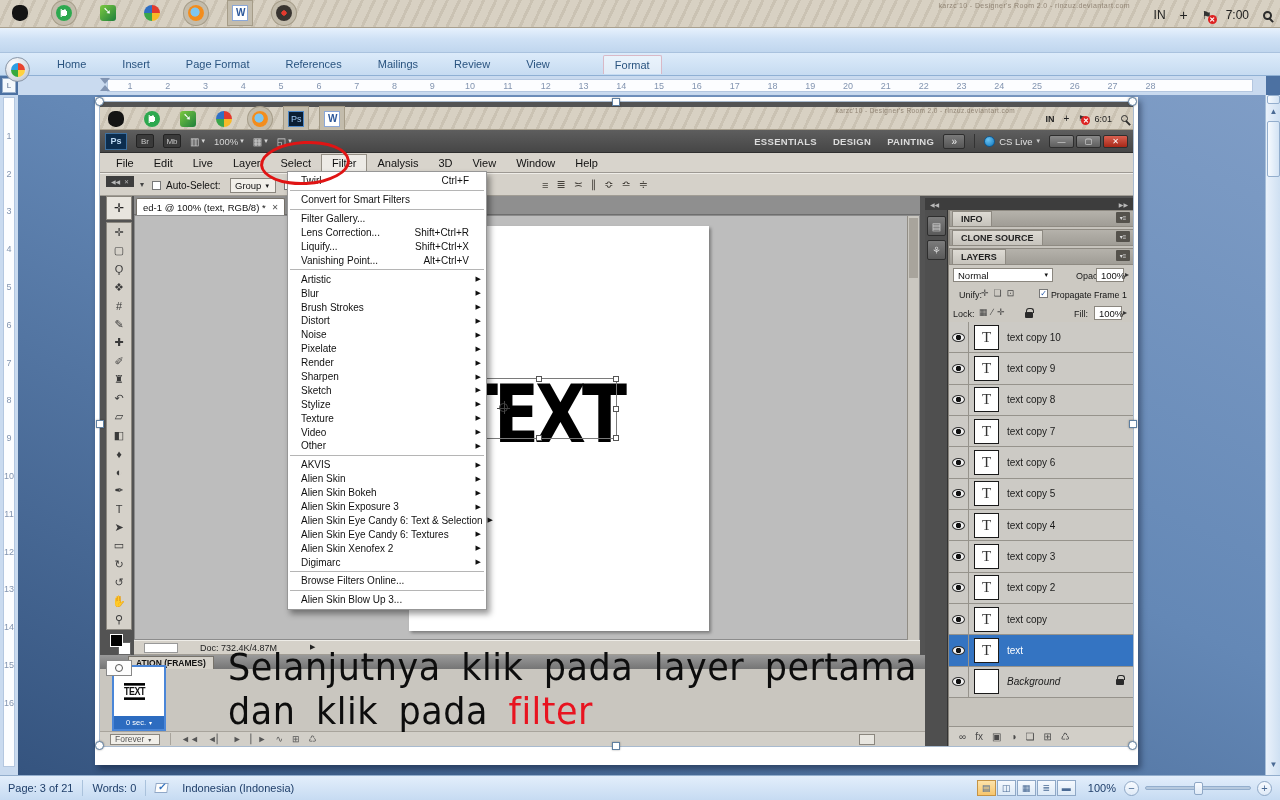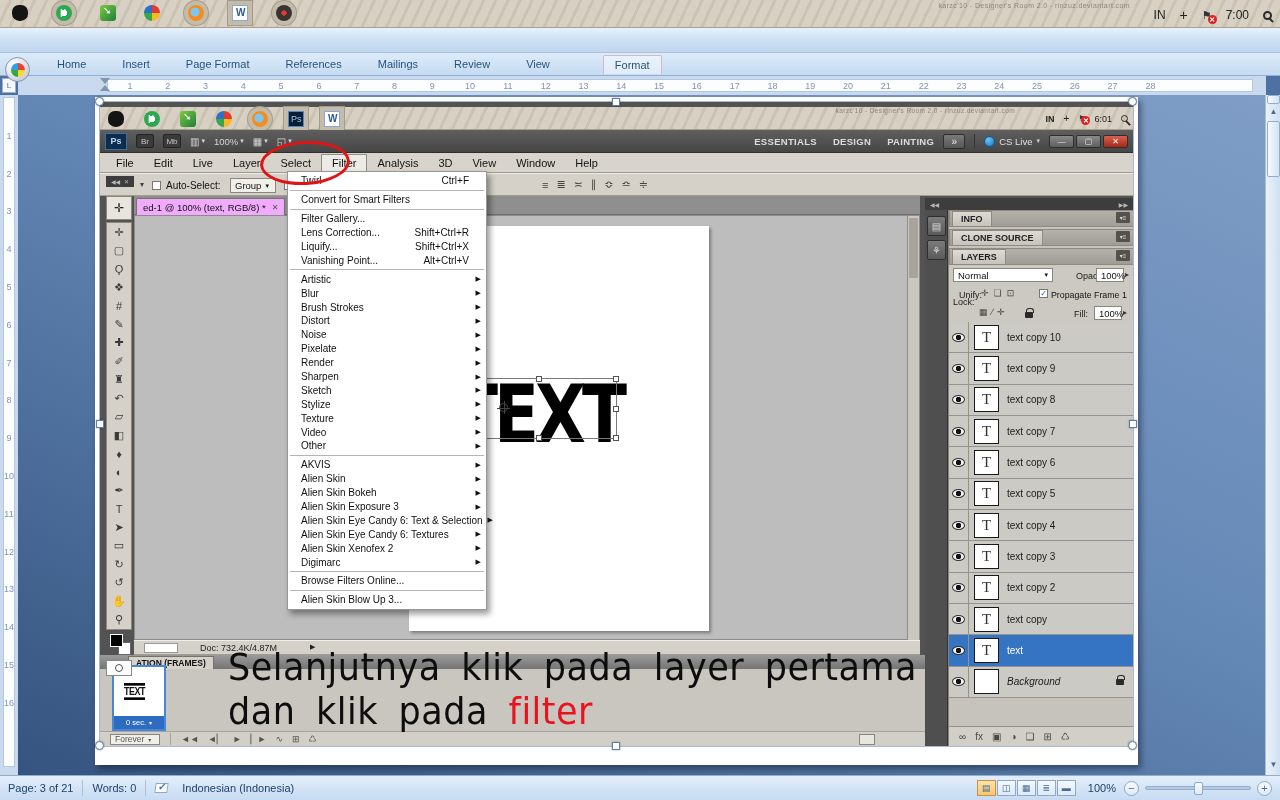--- a/index.html
+++ b/index.html
@@ -73,21 +73,21 @@
   .pwin.close{background:linear-gradient(#d86050,#a82818);color:#fff}
   .csdot{width:11px;height:11px;border-radius:50%;background:radial-gradient(circle at 35% 30%,#6cc4f2,#1279c0);border:1px solid #0d5a94}
   .psmenubar{background:#d8d4cc;border-bottom:1px solid #9d9993}
   .pmenu-item{padding:2px 10px;font-size:11px;color:#111}
   .pmenu-item.active{background:#edebe6;border:1px solid #948f85;border-bottom:none}
   .optsbar{background:#d5d1c9;border-top:1px solid #efede8;border-bottom:1px solid #a19d95;font-size:10px}
   .cb{width:9px;height:9px;background:#fff;border:1px solid #777;font-size:8px;line-height:8px;color:#2458a8;text-align:center}
   .dropbox{background:#f1efe9;border:1px solid #8a867e;font-size:9.5px;display:flex;align-items:center;padding:0 4px;gap:4px}
   .oglyph{font-size:11px;color:#46423c}
   .tabbarps{background:#8f8f8f;border-bottom:1px solid #6e6e6e}
-  .doctab{background:#f0abfc;border:1px solid #76726a;border-bottom:none;border-radius:2px 2px 0 0;font-size:9.5px;display:flex;align-items:center;padding:0 6px;gap:6px}
+  .doctab{background:#ffffff;border:1px solid #76726a;border-bottom:none;border-radius:2px 2px 0 0;font-size:9.5px;display:flex;align-items:center;padding:0 6px;gap:6px}
   .tooldock{background:#d5d1c9;border:1px solid #8b877f}
   .tool{height:19.4px;display:flex;align-items:center;justify-content:center;font-size:11px;color:#3a3a3a}
   .pscanvas{background:#bdbdbd;border:1px solid #8c8c8c}
   .whitecanvas{background:#fff;box-shadow:2px 2px 3px rgba(0,0,0,.35)}
   .bigtext{font-family:"DejaVu Sans",sans-serif;font-weight:bold;font-size:66px;letter-spacing:-4px;transform:scaleY(1.22);transform-origin:top left;color:#000;line-height:1}
   .thdl{position:absolute;width:6px;height:6px;background:#fff;border:1px solid #555}
   .crossh{position:absolute;width:9px;height:9px;border:1px solid #444;border-radius:50%}
   .crossh::before{content:"";position:absolute;left:-3px;right:-3px;top:3.5px;height:1px;background:#444}
   .crossh::after{content:"";position:absolute;top:-3px;bottom:-3px;left:3.5px;width:1px;background:#444}
   
@@ -698,21 +698,21 @@
         <span class="a" style="left:176px;top:5px;font-size:8px;color:#333">▸</span>
         <span class="a plabel" style="left:10px;top:25px">Unify:</span>
         <span class="a flex" style="left:32px;top:23px;gap:5px;font-size:9px;color:#444">
 
         <span>✛</span>
             <span>❏</span>
             <span>⊡</span>
           </span>
         <span class="a cb" style="left:90px;top:24px">✓</span>
         <span class="a" style="left:102px;top:25px;font-size:8.8px">Propagate Frame 1</span>
-        <span class="a plabel" style="left:4px;top:32px">Lock:</span>
+        <span class="a plabel" style="left:4px;top:44px">Lock:</span>
         <span class="a flex" style="left:30px;top:42px;gap:4px;font-size:9px;color:#444">
 
         <span>▦</span>
             <span>∕</span>
             <span>✛</span>
           </span>
         <span class="a padlock" style="left:76px;top:44px"></span>
         <span class="a plabel" style="left:125px;top:44px">Fill:</span>
         <span class="a whitebox" style="left:145px;top:41px;width:28px;height:14px">100%</span>
         <span class="a" style="left:174px;top:43px;font-size:8px;color:#333">▸</span>

